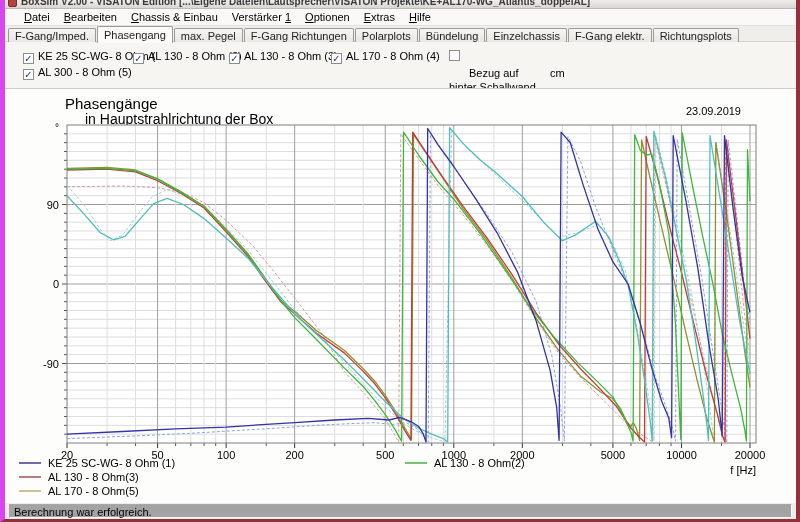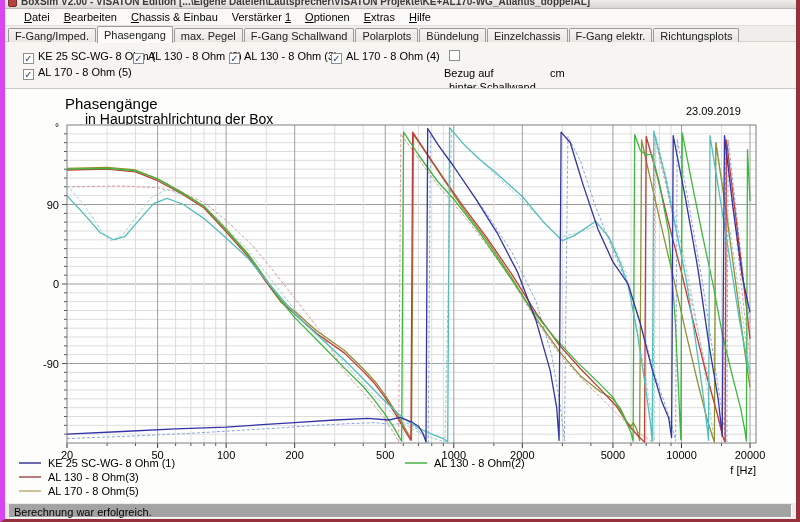--- a/index.html
+++ b/index.html
@@ -55,33 +55,33 @@
 
 <div id="window">
 
   <div id="titlebar">
     <span class="appicon"></span>
     <span class="ttl">BoxSim V2.00 - VISATON Edition [...\Eigene Dateien\Lautsprecher\VISATON Projekte\KE+AL170-WG_Atlantis_doppelAL]</span>
   </div>
 
   <div id="menubar"><span class="menu-item"><u>D</u>atei</span><span class="menu-item"><u>B</u>earbeiten</span><span class="menu-item"><u>C</u>hassis &amp; Einbau</span><span class="menu-item">Verstärker <u>1</u></span><span class="menu-item"><u>O</u>ptionen</span><span class="menu-item"><u>E</u>xtras</span><span class="menu-item"><u>H</u>ilfe</span></div>
 
-  <div id="tabbar"><span class="tab">F-Gang/Imped.</span><span class="tab active">Phasengang</span><span class="tab">max. Pegel</span><span class="tab">F-Gang Schallwand</span><span class="tab">Polarplots</span><span class="tab">Bündelung</span><span class="tab">Einzelchassis</span><span class="tab">F-Gang elektr.</span><span class="tab">Richtungsplots</span></div>
+  <div id="tabbar"><span class="tab">F-Gang/Imped.</span><span class="tab active">Phasengang</span><span class="tab">max. Pegel</span><span class="tab">F-Gang Richtungen</span><span class="tab">Polarplots</span><span class="tab">Bündelung</span><span class="tab">Einzelchassis</span><span class="tab">F-Gang elektr.</span><span class="tab">Richtungsplots</span></div>
 
   <div id="controls">
-    <span class="lbl" style="left:439px;top:25px;">Bezug auf</span>
+    <span class="lbl" style="left:464px;top:25px;">Bezug auf</span>
     <input id="bezug-input" value="0" style="">
     <span class="lbl" style="left:545px;top:25px;">cm</span>
     <span class="lbl" style="left:444px;top:39px;">hinter Schallwand</span>
     <button id="update-btn">Graphen<br>aktualisieren</button>
   <span class="cb" style="left: 18px; top: 8px;"><span class="box">✓</span><span>KE 25 SC-WG- 8 Ohm  (</span></span>
       <span class="cb" style="left: 128px; top: 8px;"><span class="box">✓</span><span>AL 130 - 8 Ohm (2)</span></span>
       <span class="cb" style="left: 224px; top: 8px;"><span class="box">✓</span><span>AL 130 - 8 Ohm (3)</span></span>
       <span class="cb" style="left: 326px; top: 8px;"><span class="box">✓</span><span>AL 170 - 8 Ohm (4)</span></span>
-      <span class="cb" style="left: 18px; top: 24px;"><span class="box">✓</span><span>AL 170 - 8 Ohm (5)</span></span>
+      <span class="cb" style="left: 18px; top: 24px;"><span class="box">✓</span><span>AL 300 - 8 Ohm (5)</span></span>
       <span class="cb" style="left: 444px; top: 7px;"><span class="box"></span></span>
     </div>
 
   <div id="chartpanel">
     <div id="chart-title">Phasengänge</div>
     <div id="chart-subtitle">in Hauptstrahlrichtung der Box</div>
     <div id="chart-date">23.09.2019</div>
     <svg id="plot-svg" width="800" height="415" viewBox="0 0 800 415">
         <defs>
           <clipPath id="plotclip">

